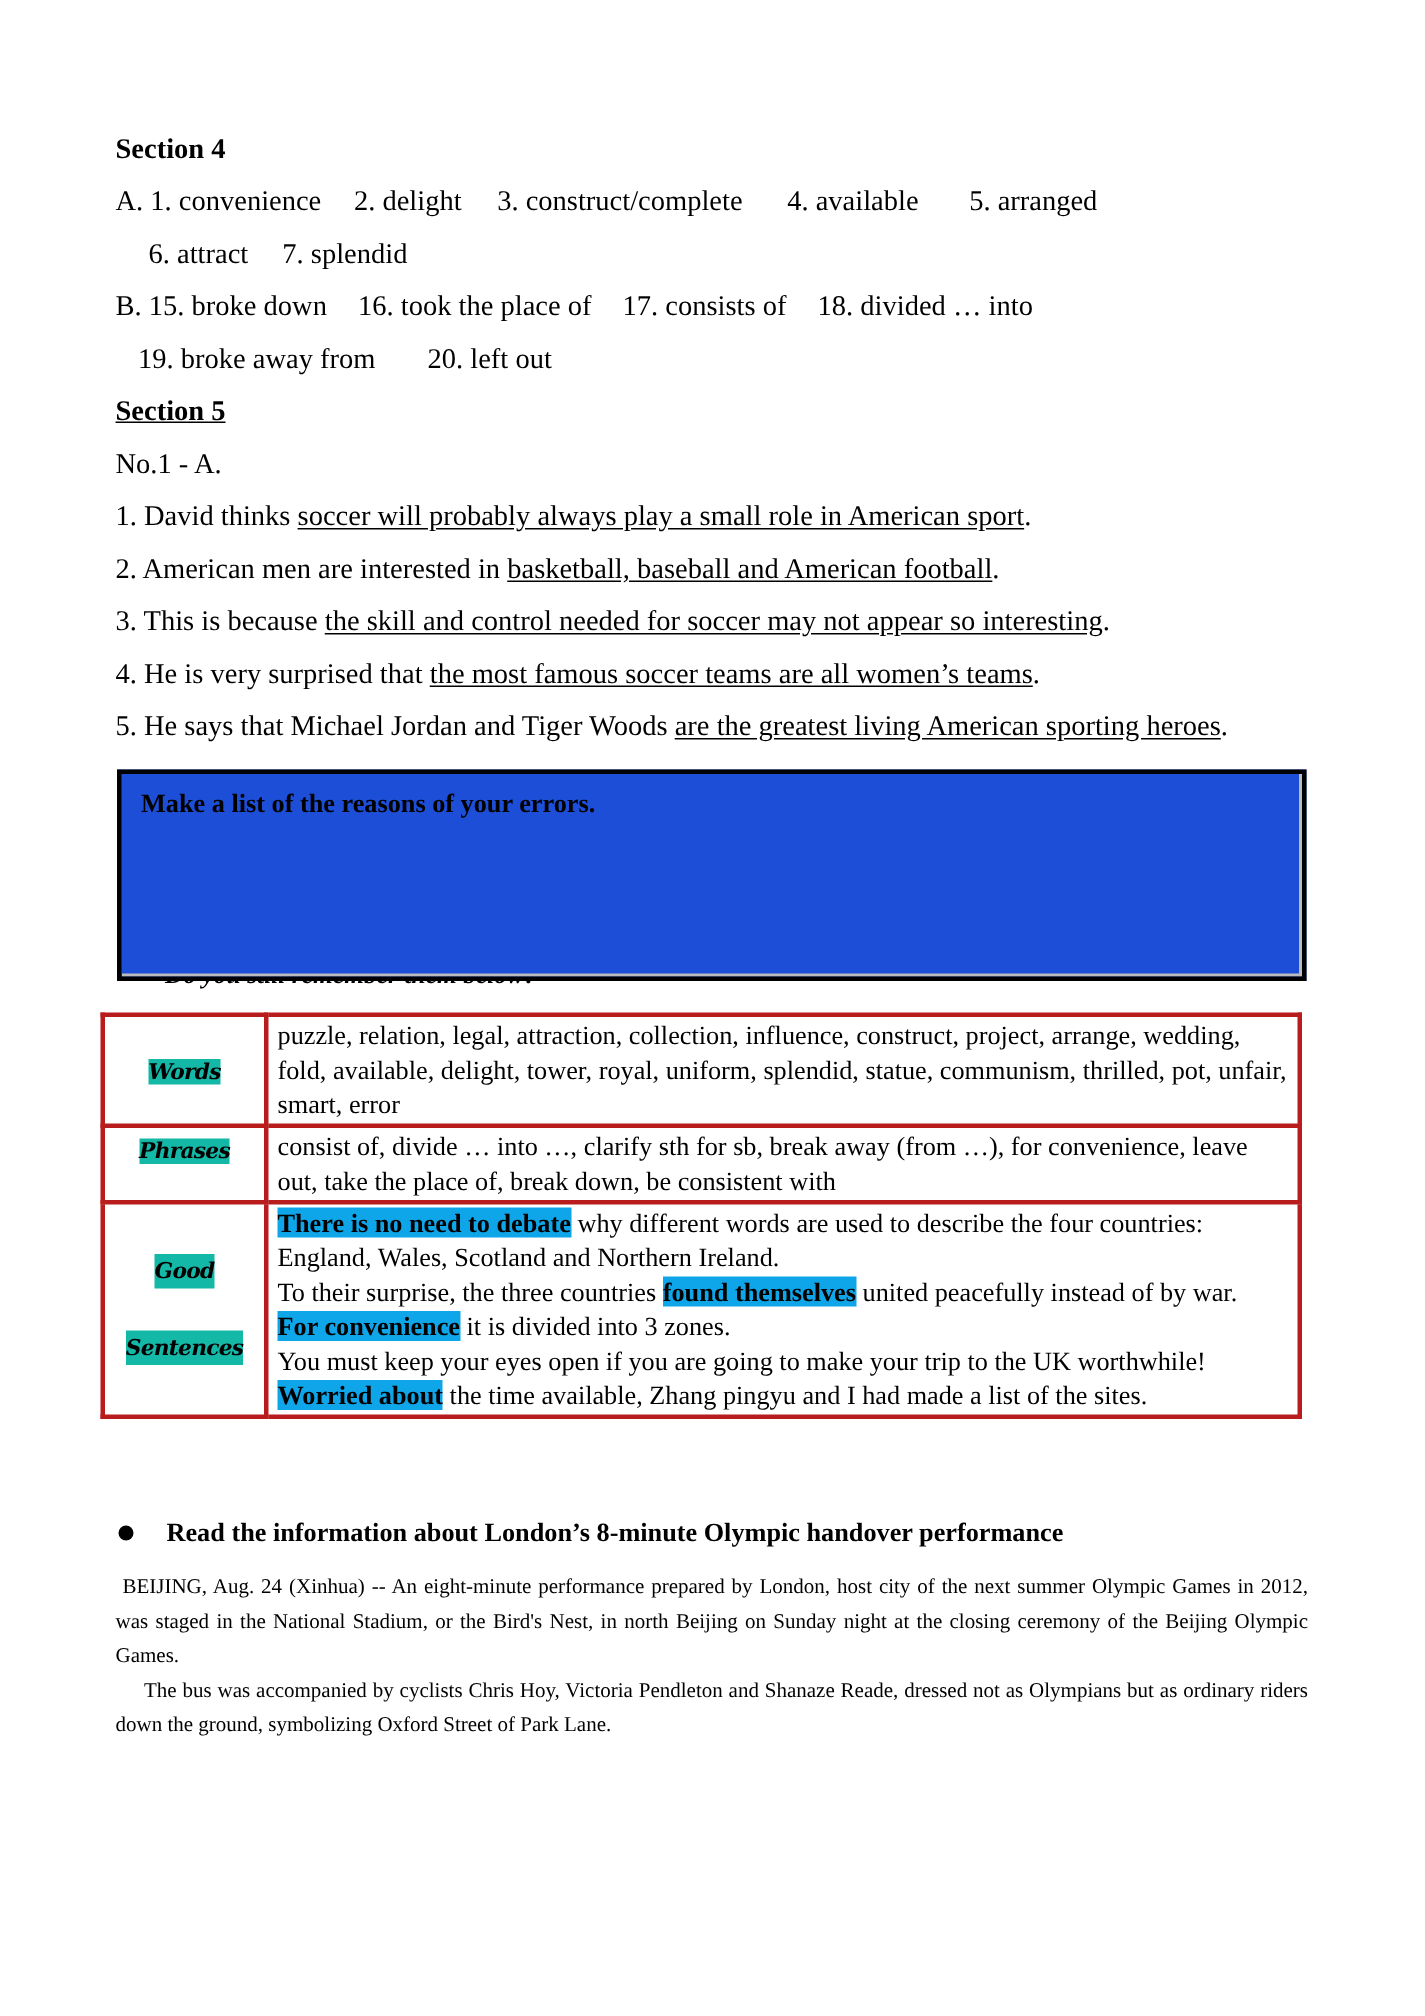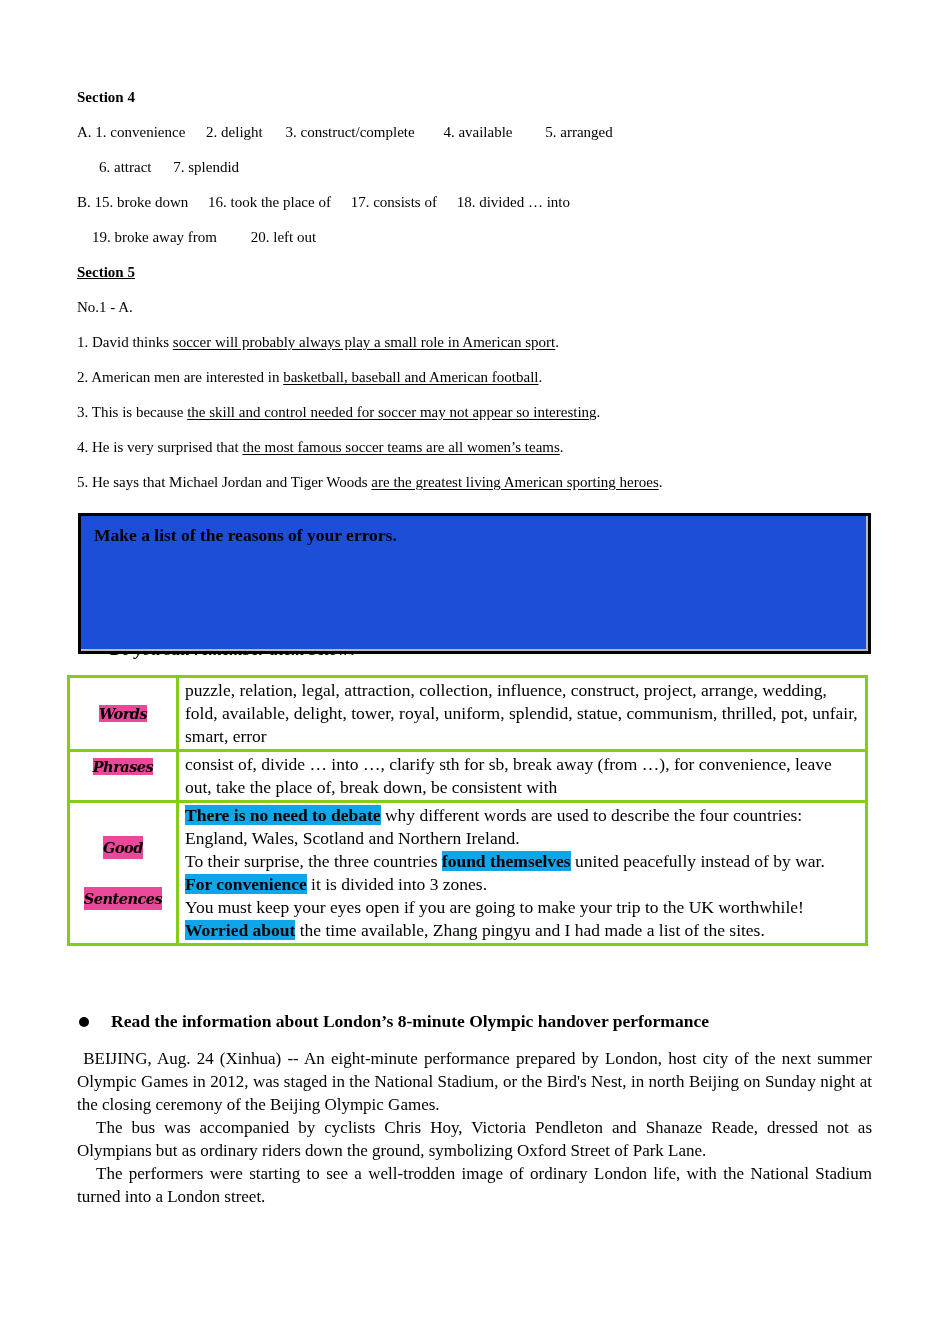--- a/index.html
+++ b/index.html
@@ -1,50 +1,50 @@
 <!DOCTYPE html>
 <html><head>
 <meta charset="utf-8">
 <style>
   html, body { margin: 0; padding: 0; background: #ffffff; }
   body {
     width: 950px; height: 1344px; position: relative; overflow: hidden;
     font-family: "Liberation Serif", serif; color: #000;
   }
-  .line { position: absolute; left: 77px; font-size: 15px; white-space: nowrap; }
+  .line { position: absolute; left: 77px; font-size: 19px; white-space: nowrap; }
   .bold { font-weight: bold; }
   .u { text-decoration: underline; text-underline-offset: 2px; }
   .gap { display: inline-block; }
 
   .err-box {
     position: absolute; left: 78px; top: 513px; width: 787px; height: 135px;
     border: 3px solid #000; background: #1d4ed8; box-sizing: content-box; z-index: 2;
     box-shadow: inset -2px -2px 0 #bbb;
   }
   .err-box .title { position: absolute; left: 13px; top: 9px; font-size: 17.5px; font-weight: bold; }
   .hidden-line { position: absolute; left: 110px; top: 640px; font-size: 17px; font-style: italic; font-weight: bold; z-index: 1; }
 
   table.review {
     position: absolute; left: 67px; top: 675px; width: 801px;
     border-collapse: collapse; font-size: 17.5px; line-height: 23px;
   }
-  table.review td { border: 3px solid #84cc16; vertical-align: middle; }
+  table.review td { border: 3px solid #b91c1c; vertical-align: middle; }
   td.label { width: 106px; text-align: center; padding: 0; }
   td.content { padding: 1px 4px 1px 6px; }
   .lab {
     font-family: "DejaVu Serif", serif; font-style: italic; font-weight: bold;
-    font-size: 14.5px; background: #ec4899; letter-spacing: -0.5px;
+    font-size: 14.5px; background: #14b8a6; letter-spacing: -0.5px;
   }
   .hl { background: #0ea5e9; font-weight: bold; }
   .stack { display: flex; flex-direction: column; align-items: center; gap: 28px; }
 
   .bullet-head { position: absolute; left: 77px; top: 1011px; font-size: 17.5px; font-weight: bold; white-space: nowrap; }
   .bullet-head .dot { display: inline-block; width: 10px; height: 10px; border-radius: 50%; background: #000; margin: 0 22px 2px 2px; vertical-align: middle; }
 
-  .article { position: absolute; left: 77px; top: 1047px; width: 795px; font-size: 17px; line-height: 23px; text-align: justify; }
+  .article { position: absolute; left: 77px; top: 1047px; width: 795px; font-size: 14px; line-height: 23px; text-align: justify; }
   .article p { margin: 0; }
 </style>
 </head>
 <body>
 
 <div class="line bold" style="top:89px;">Section 4</div>
 
 <div class="line" style="top:124px;">
   <span>A.</span>
   <span>1. convenience</span><span class="gap" style="width:17px"></span>
@@ -117,14 +117,13 @@
 </tbody>
   </table>
 
 <div class="bullet-head">
   <span class="dot"></span><span>Read the information about London’s 8-minute Olympic handover performance</span>
 </div>
 
 <div class="article">
   <p style="white-space:pre-wrap;"> BEIJING, Aug. 24 (Xinhua) -- An eight-minute performance prepared by London, host city of the next summer Olympic Games in 2012, was staged in the National Stadium, or the Bird's Nest, in north Beijing on Sunday night at the closing ceremony of the Beijing Olympic Games.</p>
   <p style="text-indent:19px;">The bus was accompanied by cyclists Chris Hoy, Victoria Pendleton and Shanaze Reade, dressed not as Olympians but as ordinary riders down the ground, symbolizing Oxford Street of Park Lane.</p>
-  <p style="text-indent:19px;">The performers were starting to see a well-trodden image of ordinary London life, with the National Stadium turned into a London street.</p>
 </div>
 
 </body></html>

